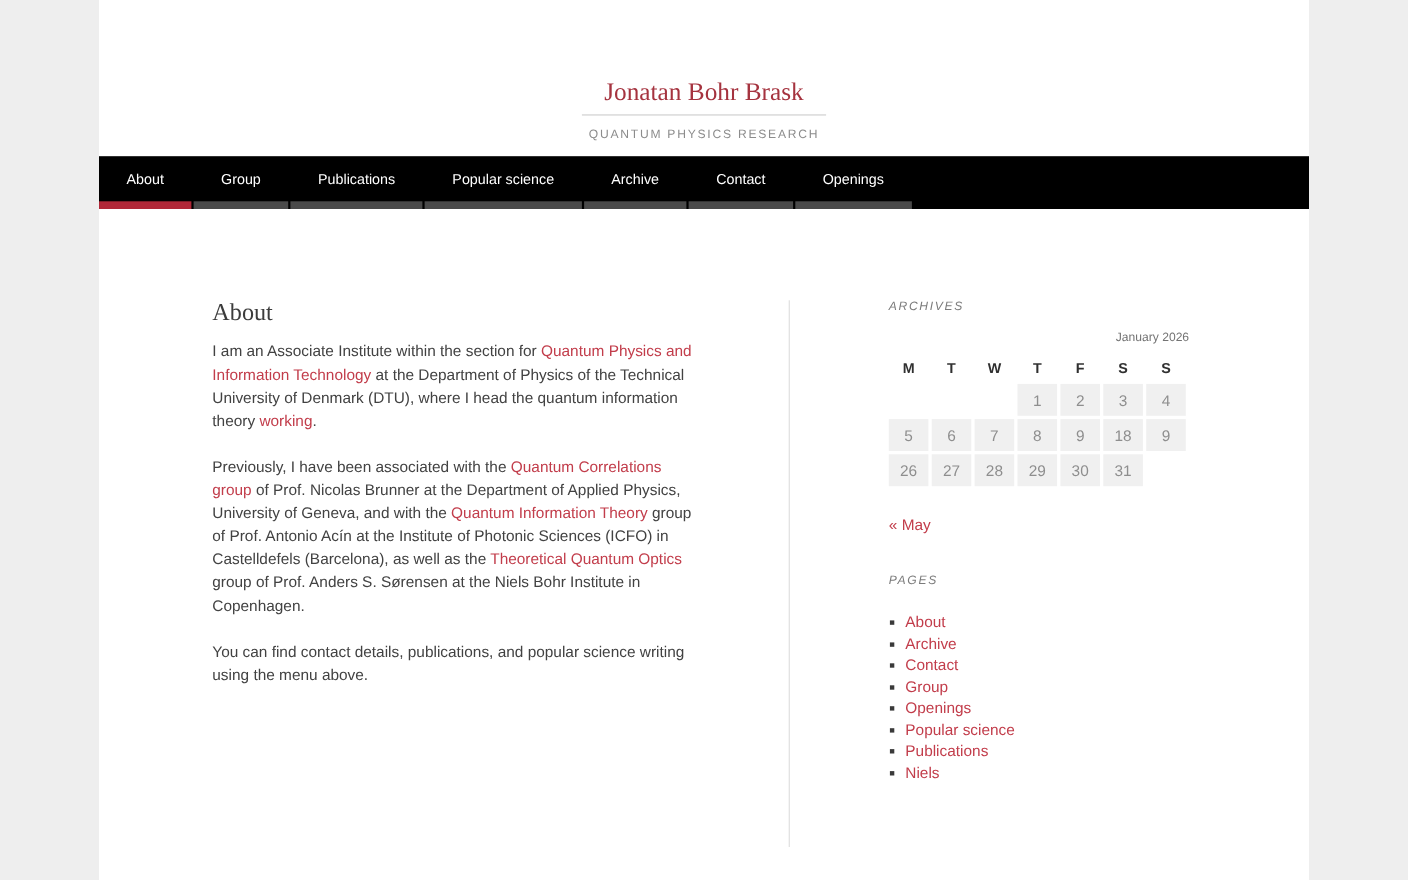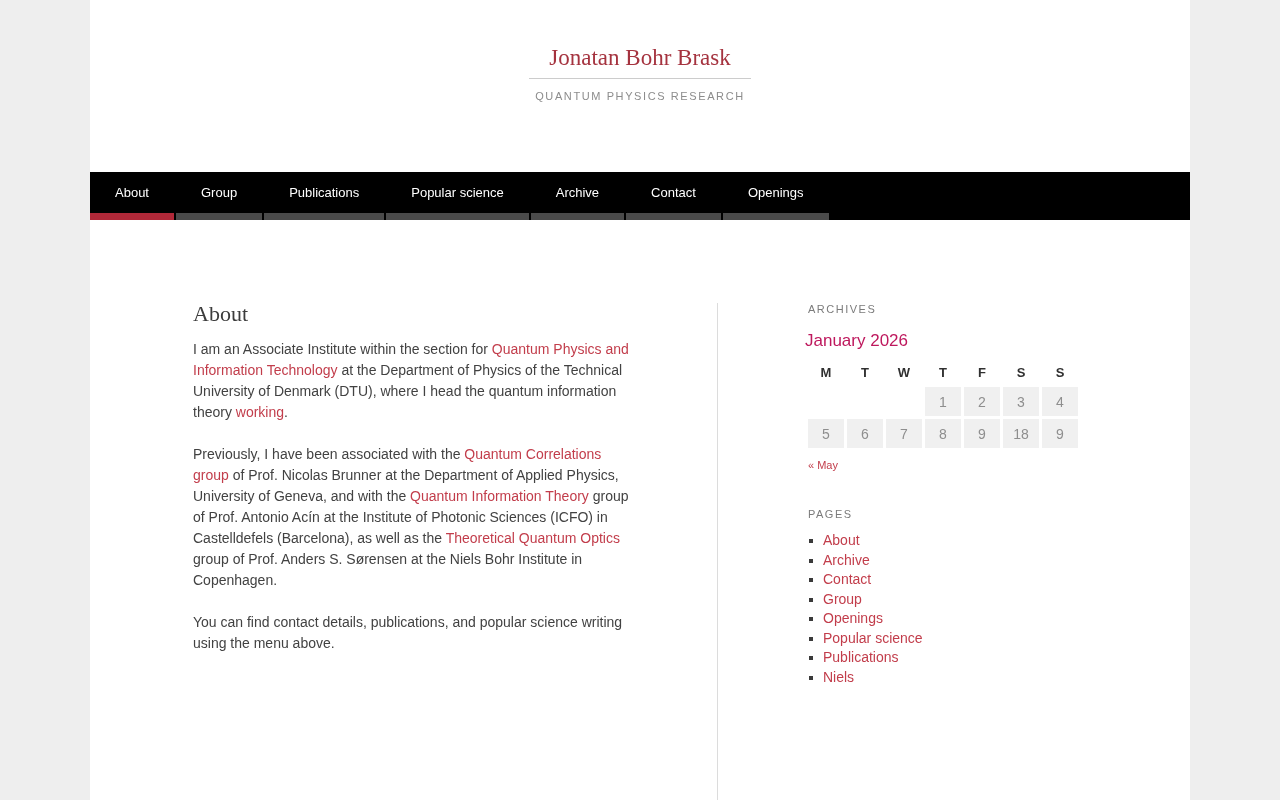--- a/index.html
+++ b/index.html
@@ -15,23 +15,23 @@
 
   .page {
     width: 1100px;
     margin: 0 auto;
     background: #ffffff;
     min-height: 800px;
   }
 
   
   .site-header {
-    height: 172px;
+    height: 142px;
     text-align: center;
-    padding-top: 46px;
+    padding-top: 72px;
   }
   .site-title {
     margin: 0;
     font-family: "Liberation Serif", serif;
     font-weight: normal;
     font-size: 23px;
     line-height: 1;
   }
   .site-title a {
     color: #a5333f;
@@ -100,31 +100,32 @@
     width: 473px;
     border-left: 1px solid #dcdcdc;
     padding-left: 90px;
   }
   .widget-heading {
     margin: 0 0 16px;
     font-size: 11px;
     font-weight: normal;
     letter-spacing: 1.5px;
     color: #7b7b7b;
+    font-style: italic;
   }
   table.calendar {
     border-collapse: separate;
     border-spacing: 3px;
     margin-left: -3px;
   }
   table.calendar caption {
-    font-size: 17px;
-    color: #be185d;
+    font-size: 11px;
+    color: #737373;
     padding-bottom: 6px;
-    text-align: left;
+    text-align: right;
   }
   table.calendar th {
     width: 36px;
     height: 24px;
     padding: 0;
     font-size: 13px;
     font-weight: bold;
     color: #303030;
     text-align: center;
   }
@@ -132,27 +133,27 @@
     width: 36px;
     height: 29px;
     padding: 0;
     background: #f0f0f0;
     font-size: 14px;
     color: #8e8e8e;
     text-align: center;
   }
   table.calendar td.empty { background: transparent; }
   .prev-month {
-    margin-top: 8px;
-    font-size: 11px;
+    margin-top: 24px;
+    font-size: 14px;
   }
   .prev-month a { color: #c23d4b; }
 
   .pages-widget { margin-top: 37px; }
-  .pages-widget .widget-heading { margin-bottom: 11px; }
+  .pages-widget .widget-heading { margin-bottom: 22px; }
   .pages-list {
     list-style: none;
     margin: 0;
     padding: 0;
   }
   .pages-list li {
     position: relative;
     padding-left: 15px;
     font-size: 14px;
     line-height: 19.5px;
@@ -231,20 +232,29 @@
               <td>4</td>
             </tr>
             <tr>
               <td>5</td>
               <td>6</td>
               <td>7</td>
               <td>8</td>
               <td>9</td>
               <td>18</td>
               <td>9</td>
+            </tr>
+            <tr>
+              <td>26</td>
+              <td>27</td>
+              <td>28</td>
+              <td>29</td>
+              <td>30</td>
+              <td>31</td>
+              <td class="empty"></td>
             </tr>
           </tbody>
         </table>
 
         <div class="prev-month"><a>« May</a></div>
       </section>
 
       <section class="widget pages-widget">
         <h3 class="widget-heading">PAGES</h3>
         <ul class="pages-list">

